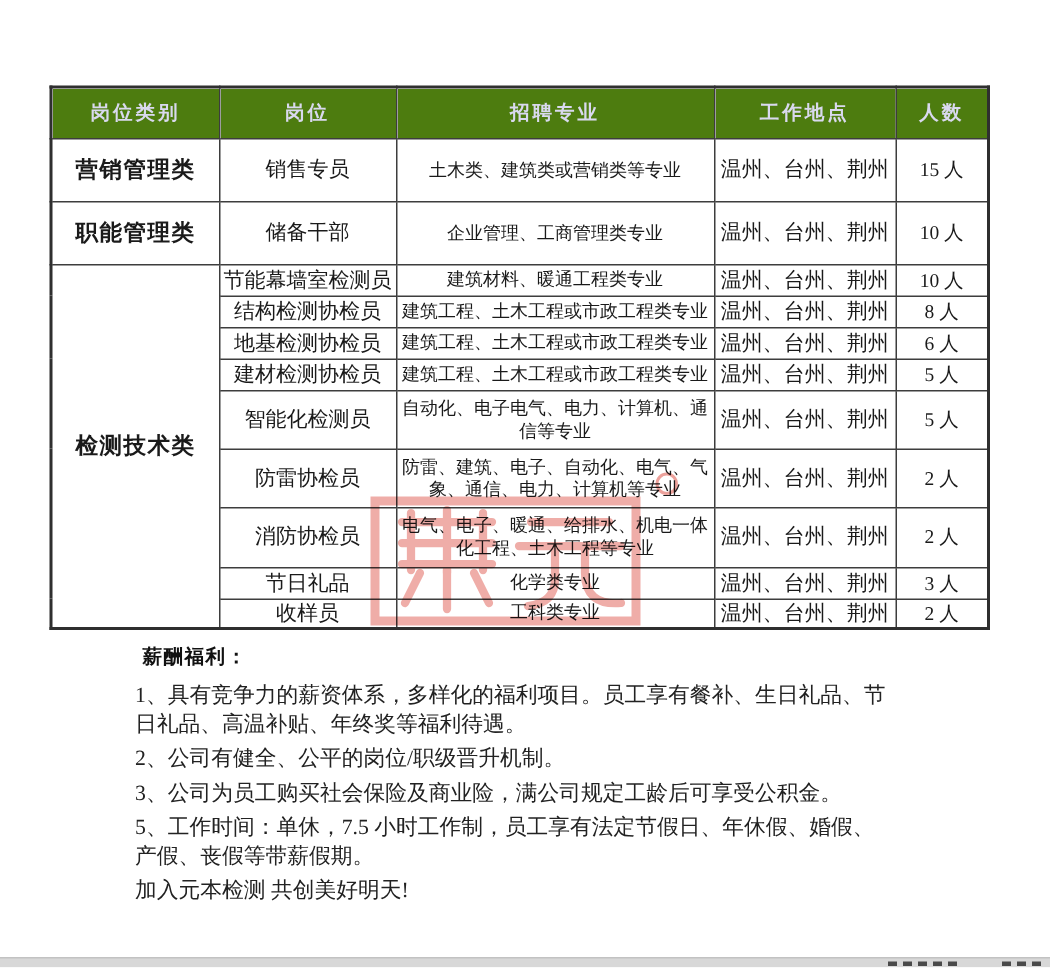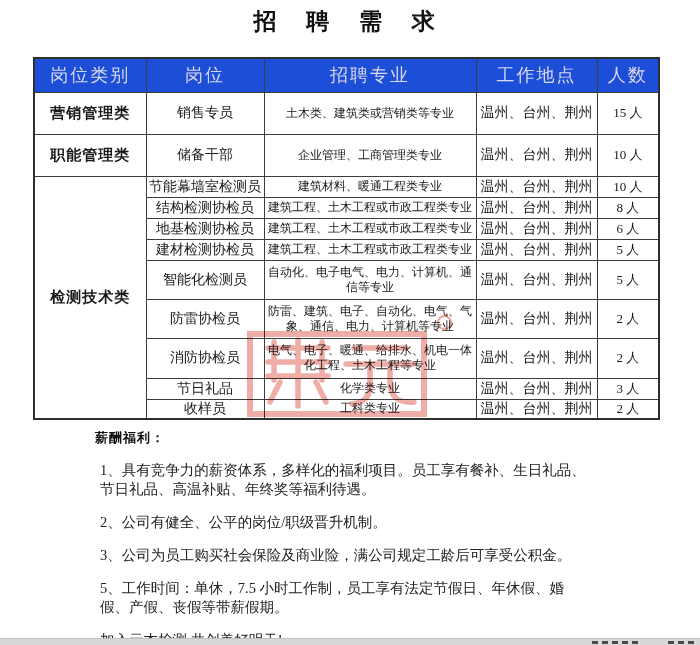--- a/index.html
+++ b/index.html
@@ -18,22 +18,22 @@
     position:absolute; left:33px; top:57px; width:625px;
     border-collapse:collapse; table-layout:fixed;
     border:2px solid #2f2f2f;
   }
   table.recruit th, table.recruit td {
     border:1px solid #3d3d3d; text-align:center; vertical-align:middle;
     padding:0 2px; overflow:hidden;
   }
   tr.hdr { height:34px; }
   tr.hdr th {
-    background:#1d4ed8; color:#d9d9ee; font-weight:normal;
-    font-size:18px; letter-spacing:2px;
+    background:#4d7c0f; color:#d9d9ee; font-weight:bold;
+    font-size:13px; letter-spacing:2px;
   }
   td.cat { font-weight:bold; font-size:15px; letter-spacing:1px; }
   td.pos { font-size:14px; }
   td.major { font-size:12px; line-height:15px; }
   td.loc { font-size:14px; }
   td.cnt { font-size:13px; }
   tr.h42 { height:42px; } tr.h21 { height:21px; }
   tr.h39 { height:39px; } tr.h40 { height:40px;padding-left:32px; } tr.h19 { height:19px; }
   
   .seal {
@@ -47,38 +47,37 @@
   }
   
   .benefits {
     position:absolute; left:86px; top:428px; width:515px;
     font-size:14.5px; line-height:19px; color:#222;
   }
   .benefits-heading {
     font-size:13px; font-weight:bold; margin:0 0 8px 9px; letter-spacing:1px;
     font-family:"Liberation Sans", sans-serif; color:#111;
   }
-  .benefits p { margin:14px; }
+  .benefits p { margin:4px; }
   .benefits a { color:#2e6cb5; text-decoration:underline; }
   
   .statusbar {
     position:absolute; left:0; top:638px; width:700px; height:7px;
     background:#d8d8d8; border-top:1px solid #c2c2c2;
   }
   .frag { position:absolute; top:2px; height:3px; background:
     repeating-linear-gradient(90deg,#4a4a4a 0 6px,transparent 6px 10px); }
   .frag-a { left:592px; width:48px; }
   .frag-b { left:668px; width:28px; }
 </style>
 </head>
 <body>
 
 <div class="page">
 
-  <div class="title">招 聘 需 求</div>
 
   <table class="recruit">
     <colgroup>
       <col style="width:112px">
         <col style="width:118px">
         <col style="width:212px">
         <col style="width:121px">
         <col style="width:62px">
     </colgroup>
     <thead>

